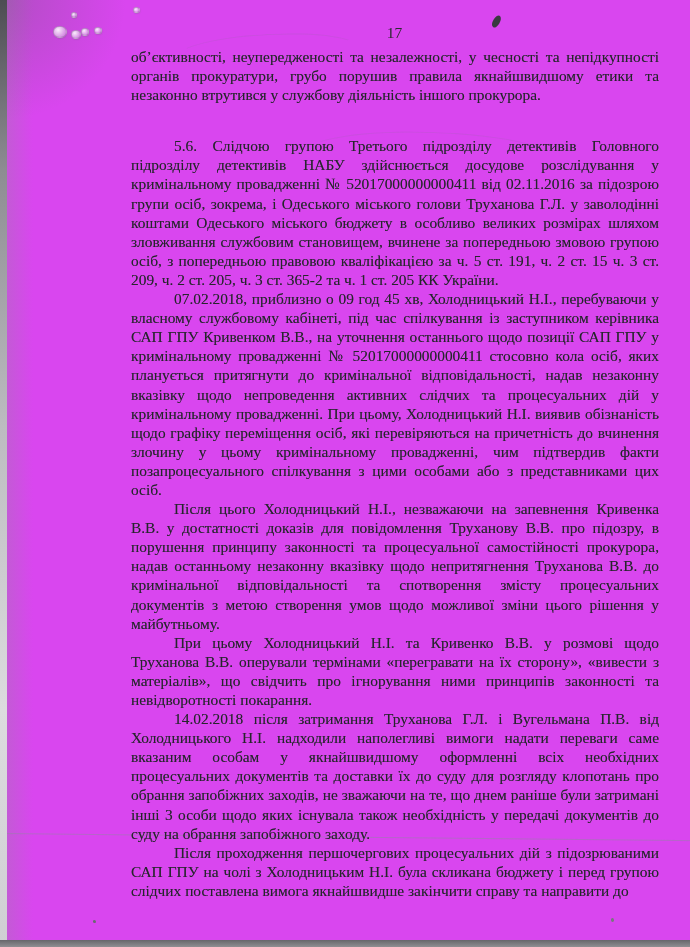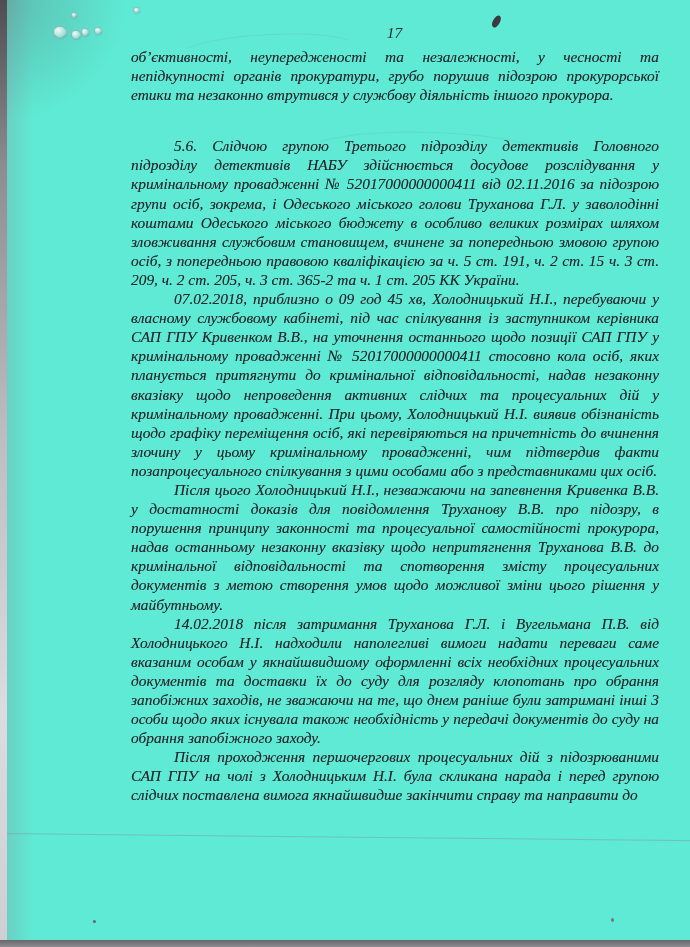--- a/index.html
+++ b/index.html
@@ -10,22 +10,21 @@
     overflow: hidden;
     background: #8a8a8e;
     font-family: "Liberation Serif", "DejaVu Serif", serif;
   }
   .page {
     position: absolute;
     left: 7px;
     top: 0;
     width: 683px;
     height: 940px;
-    background: #5eead4;
-    font-style: italic;
+    background: #d946ef;
   }
   
   .paper-shade-left {
     position: absolute;
     left: 0; top: 0;
     width: 26px; height: 940px;
     background: linear-gradient(to right, rgba(140,140,150,0.28), rgba(140,140,150,0.0));
   }
   .paper-shade-topleft {
     position: absolute;
@@ -122,23 +121,24 @@
   <div class="droplet d5"></div>
   <div class="droplet d6"></div>
   <div class="speck s1"></div>
   <div class="speck s2"></div>
   <div class="speck s3"></div>
   <div class="crease"></div>
 
   <div class="page-number">17</div>
 
   <div class="body-text">
-      <p class="">об’єктивності, неупередженості та незалежності, у чесності та непідкупності органів прокуратури, грубо порушив підозрою прокурорської етики та незаконно втрутився у службову діяльність іншого прокурора.</p>
+      <p class="">об’єктивності, неупередженості та незалежності, у чесності та непідкупності органів прокуратури, грубо порушив правила якнайшвидшому етики та незаконно втрутився у службову діяльність іншого прокурора.</p>
       <p class="indent gap">5.6. Слідчою групою Третього підрозділу детективів Головного підрозділу детективів НАБУ здійснюється досудове розслідування у кримінальному провадженні № 52017000000000411 від 02.11.2016 за підозрою групи осіб, зокрема, і Одеського міського голови Труханова Г.Л. у заволодінні коштами Одеського міського бюджету в особливо великих розмірах шляхом зловживання службовим становищем, вчинене за попередньою змовою групою осіб, з попередньою правовою кваліфікацією за ч. 5 ст. 191, ч. 2 ст. 15 ч. 3 ст. 209, ч. 2 ст. 205, ч. 3 ст. 365-2 та ч. 1 ст. 205 КК України.</p>
       <p class="indent">07.02.2018, приблизно о 09 год 45 хв, Холодницький Н.І., перебуваючи у власному службовому кабінеті, під час спілкування із заступником керівника САП ГПУ Кривенком В.В., на уточнення останнього щодо позиції САП ГПУ у кримінальному провадженні № 52017000000000411 стосовно кола осіб, яких планується притягнути до кримінальної відповідальності, надав незаконну вказівку щодо непроведення активних слідчих та процесуальних дій у кримінальному провадженні. При цьому, Холодницький Н.І. виявив обізнаність щодо графіку переміщення осіб, які перевіряються на причетність до вчинення злочину у цьому кримінальному провадженні, чим підтвердив факти позапроцесуального спілкування з цими особами або з представниками цих осіб.</p>
       <p class="indent">Після цього Холодницький Н.І., незважаючи на запевнення Кривенка В.В. у достатності доказів для повідомлення Труханову В.В. про підозру, в порушення принципу законності та процесуальної самостійності прокурора, надав останньому незаконну вказівку щодо непритягнення Труханова В.В. до кримінальної відповідальності та спотворення змісту процесуальних документів з метою створення умов щодо можливої зміни цього рішення у майбутньому.</p>
+      <p class="indent">При цьому Холодницький Н.І. та Кривенко В.В. у розмові щодо Труханова В.В. оперували термінами «перегравати на їх сторону», «вивести з матеріалів», що свідчить про ігнорування ними принципів законності та невідворотності покарання.</p>
       <p class="indent">14.02.2018 після затримання Труханова Г.Л. і Вугельмана П.В. від Холодницького Н.І. надходили наполегливі вимоги надати переваги саме вказаним особам у якнайшвидшому оформленні всіх необхідних процесуальних документів та доставки їх до суду для розгляду клопотань про обрання запобіжних заходів, не зважаючи на те, що днем раніше були затримані інші 3 особи щодо яких існувала також необхідність у передачі документів до суду на обрання запобіжного заходу.</p>
-      <p class="indent">Після проходження першочергових процесуальних дій з підозрюваними САП ГПУ на чолі з Холодницьким Н.І. була скликана нарада і перед групою слідчих поставлена вимога якнайшвидше закінчити справу та направити до</p>
+      <p class="indent">Після проходження першочергових процесуальних дій з підозрюваними САП ГПУ на чолі з Холодницьким Н.І. була скликана бюджету і перед групою слідчих поставлена вимога якнайшвидше закінчити справу та направити до</p>
     </div>
 </div>
 
 <div class="edge-left"></div>
 <div class="edge-bottom"></div>
 
 </body></html>

